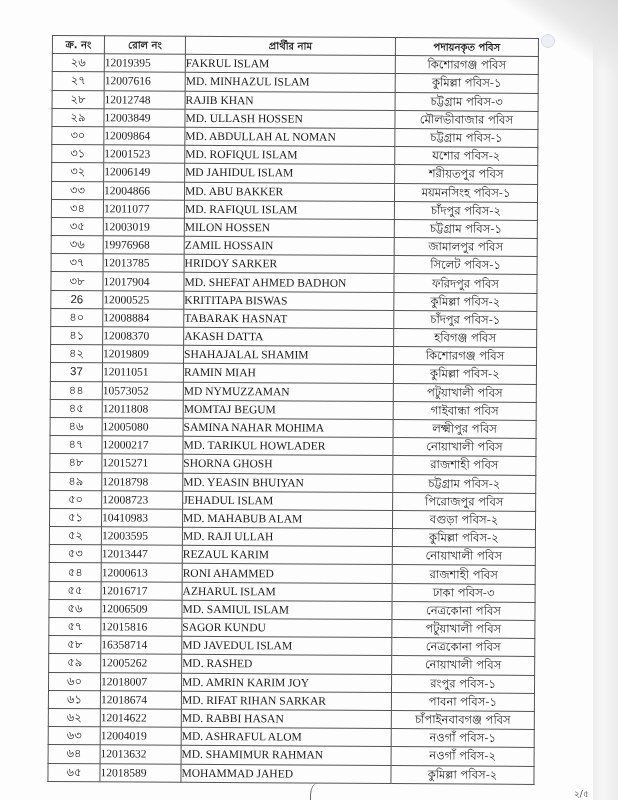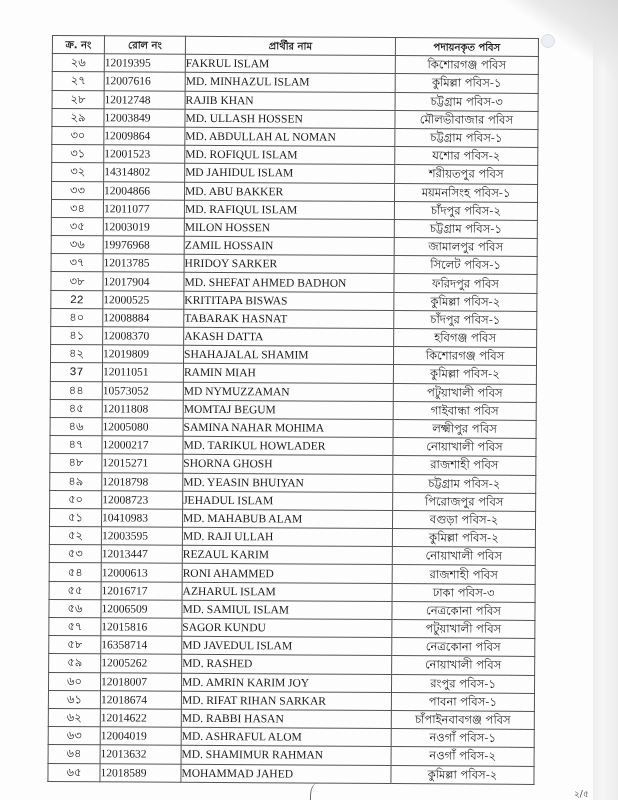--- a/index.html
+++ b/index.html
@@ -27,21 +27,21 @@
     transform:rotate(0.35deg); transform-origin:top left;
   }
   table.roster th, table.roster td {
     border:1px solid #555; padding:0; height:17.2px;
     font-size:11.5px; line-height:17px; white-space:nowrap; overflow:hidden;
   }
   table.roster th {
     font-family:"DejaVu Sans", sans-serif; font-weight:bold; font-size:10px; text-align:center;
   }
   col.c1 { width:52px; } col.c2 { width:81px; } col.c3 { width:210px; } col.c4 { width:143px; }
-  td.serial { text-align:center; font-family:Liberation Mono, monospace; font-size:10px;margin-left:48px; }
+  td.serial { text-align:center; font-family:Liberation Sans, sans-serif; font-size:10px;margin-left:48px; }
   td.roll { text-align:left; }
   td.name { text-align:left; padding-left:6px; }
   td.station { text-align:center; font-family:"DejaVu Sans", sans-serif; font-size:10px; }
   .page-num {
     position:absolute; left:574px; top:787px; font-size:9px; color:#444;
     font-family:"DejaVu Sans", sans-serif;
   }
   .signature-stroke {
     position:absolute; left:310px; top:783px; width:12px; height:20px;
     border-left:1.5px solid #666; border-radius:60% 0 0 0;
@@ -101,21 +101,21 @@
         <td class="station">চট্টগ্রাম পবিস-১</td>
       </tr>
       <tr>
         <td class="serial">৩১</td>
         <td class="roll">12001523</td>
         <td class="name">MD. ROFIQUL ISLAM</td>
         <td class="station">যশোর পবিস-২</td>
       </tr>
       <tr>
         <td class="serial">৩২</td>
-        <td class="roll">14314802</td>
+        <td class="roll">12006149</td>
         <td class="name">MD JAHIDUL ISLAM</td>
         <td class="station">শরীয়তপুর পবিস</td>
       </tr>
       <tr>
         <td class="serial">৩৩</td>
         <td class="roll">12004866</td>
         <td class="name">MD. ABU BAKKER</td>
         <td class="station">ময়মনসিংহ পবিস-১</td>
       </tr>
       <tr>
@@ -142,21 +142,21 @@
         <td class="name">HRIDOY SARKER</td>
         <td class="station">সিলেট পবিস-১</td>
       </tr>
       <tr>
         <td class="serial">৩৮</td>
         <td class="roll">12017904</td>
         <td class="name">MD. SHEFAT AHMED BADHON</td>
         <td class="station">ফরিদপুর পবিস</td>
       </tr>
       <tr>
-        <td class="serial">22</td>
+        <td class="serial">26</td>
         <td class="roll">12000525</td>
         <td class="name">KRITITAPA BISWAS</td>
         <td class="station">কুমিল্লা পবিস-২</td>
       </tr>
       <tr>
         <td class="serial">৪০</td>
         <td class="roll">12008884</td>
         <td class="name">TABARAK HASNAT</td>
         <td class="station">চাঁদপুর পবিস-১</td>
       </tr>

